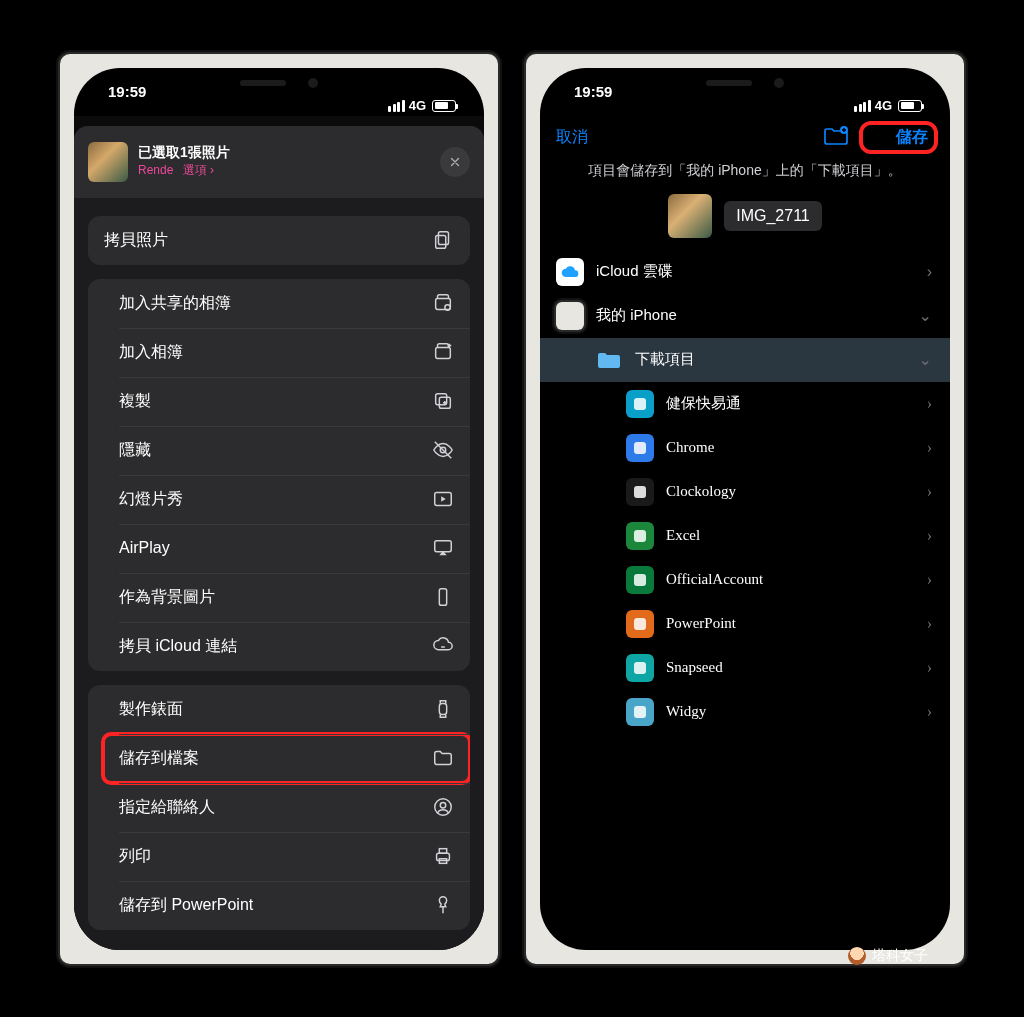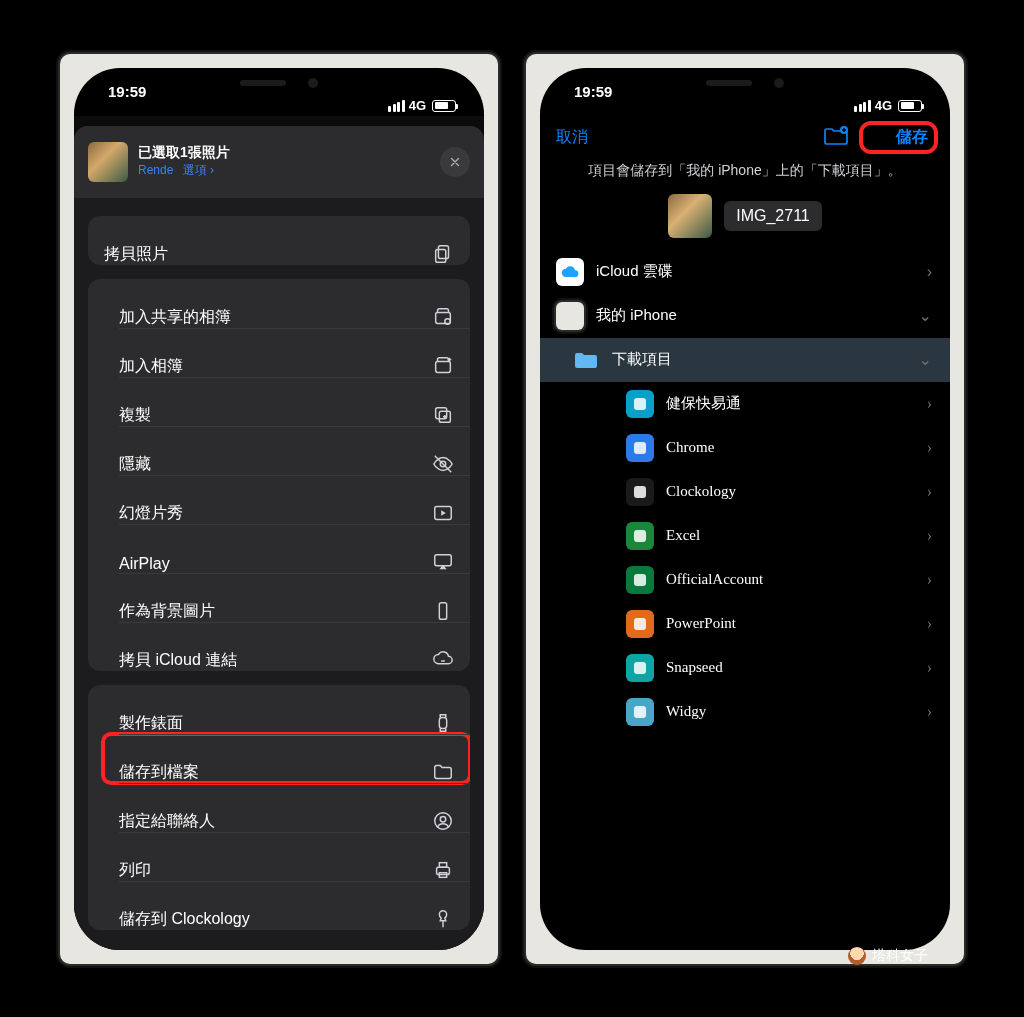--- a/index.html
+++ b/index.html
@@ -88,37 +88,37 @@
     padding:16px 14px;
   }
   .thumb{
     width:40px;height:40px;border-radius:6px;
     background:linear-gradient(135deg,#8b6a3f 0%,#d4a86a 40%,#3a5a45 100%);
     flex:none;
   }
   .share-header .txt{ flex:1; }
   .share-header .title{ color:#fff; font-size:14px; font-weight:600;}
   .share-header .sub { color:#8e8e93; font-size:12px;}
-  .share-header .sub span{ color:#3b82f6;}
+  .share-header .sub span{ color:#ec4899;}
   .close-btn{
     width:30px;height:30px;border-radius:50%;
     background:#3a3a3c;color:#aeaeb2;
     display:flex;align-items:center;justify-content:center;
     font-size:15px;cursor:pointer;
   }
 
   .list-block{
     margin:18px 14px 0 14px;
     background:#2c2c2e;
     border-radius:12px;
     overflow:hidden;
   }
   .list-block + .list-block{ margin-top:14px;padding-left:15px;}
   .row{
-    display:flex; align-items:flex-end; justify-content:space-between;
+    display:flex; align-items:center; justify-content:space-between;
     padding:0 16px;
     height:49px;
     color:#fff; font-size:16px;
     cursor:pointer;
     position:relative;
   }
   .row + .row::before{
     content:""; position:absolute; left:16px; right:0; top:0;
     height:1px; background:#3a3a3c;
   }
@@ -190,21 +190,21 @@
   .ico.app.orange { background:#e26a1b;}
   .ico.app.shield { background:#08a0c9;}
   .ico.app.gray   { background:#4aa6c9;}
   .ico.app.dark   { background:#1a1a1a;}
   .ico.app::after{
     content:""; width:12px;height:12px; background:rgba(255,255,255,.85); border-radius:3px;
   }
   .trow.sel{
     background:#2a3640;
   }
-  .trow.indent1{ padding-left:32px;}
+  .trow.indent1{ padding-left:55px;}
   .trow.indent2{ padding-left:86px;font-family:Liberation Serif, serif;}
 
   
   .watermark{
     position:absolute; right:96px; bottom:52px;
     color:#fff; font-size:14px; display:flex; align-items:center; gap:6px;
     z-index:60;
   }
   .watermark .dot{
     width:18px;height:18px;border-radius:50%;
@@ -375,21 +375,21 @@
             <span>列印</span>
             <span class="icon">
               <svg viewBox="0 0 24 24">
                   <rect x="5" y="9" width="14" height="8" rx="2"></rect>
                   <rect x="8" y="4" width="8" height="5"></rect>
                   <rect x="8" y="15" width="8" height="5"></rect>
                 </svg>
             </span>
           </div>
           <div class="row">
-            <span>儲存到 Clockology</span>
+            <span>儲存到 PowerPoint</span>
             <span class="icon">
               <svg viewBox="0 0 24 24">
                   <path d="M12 3a4 4 0 014 4c0 2-1 3-2 4l1 3h-6l1-3c-1-1-2-2-2-4a4 4 0 014-4z"></path>
                   <path d="M12 14v7"></path>
                 </svg>
             </span>
           </div>
         </div>
 
       </div>

